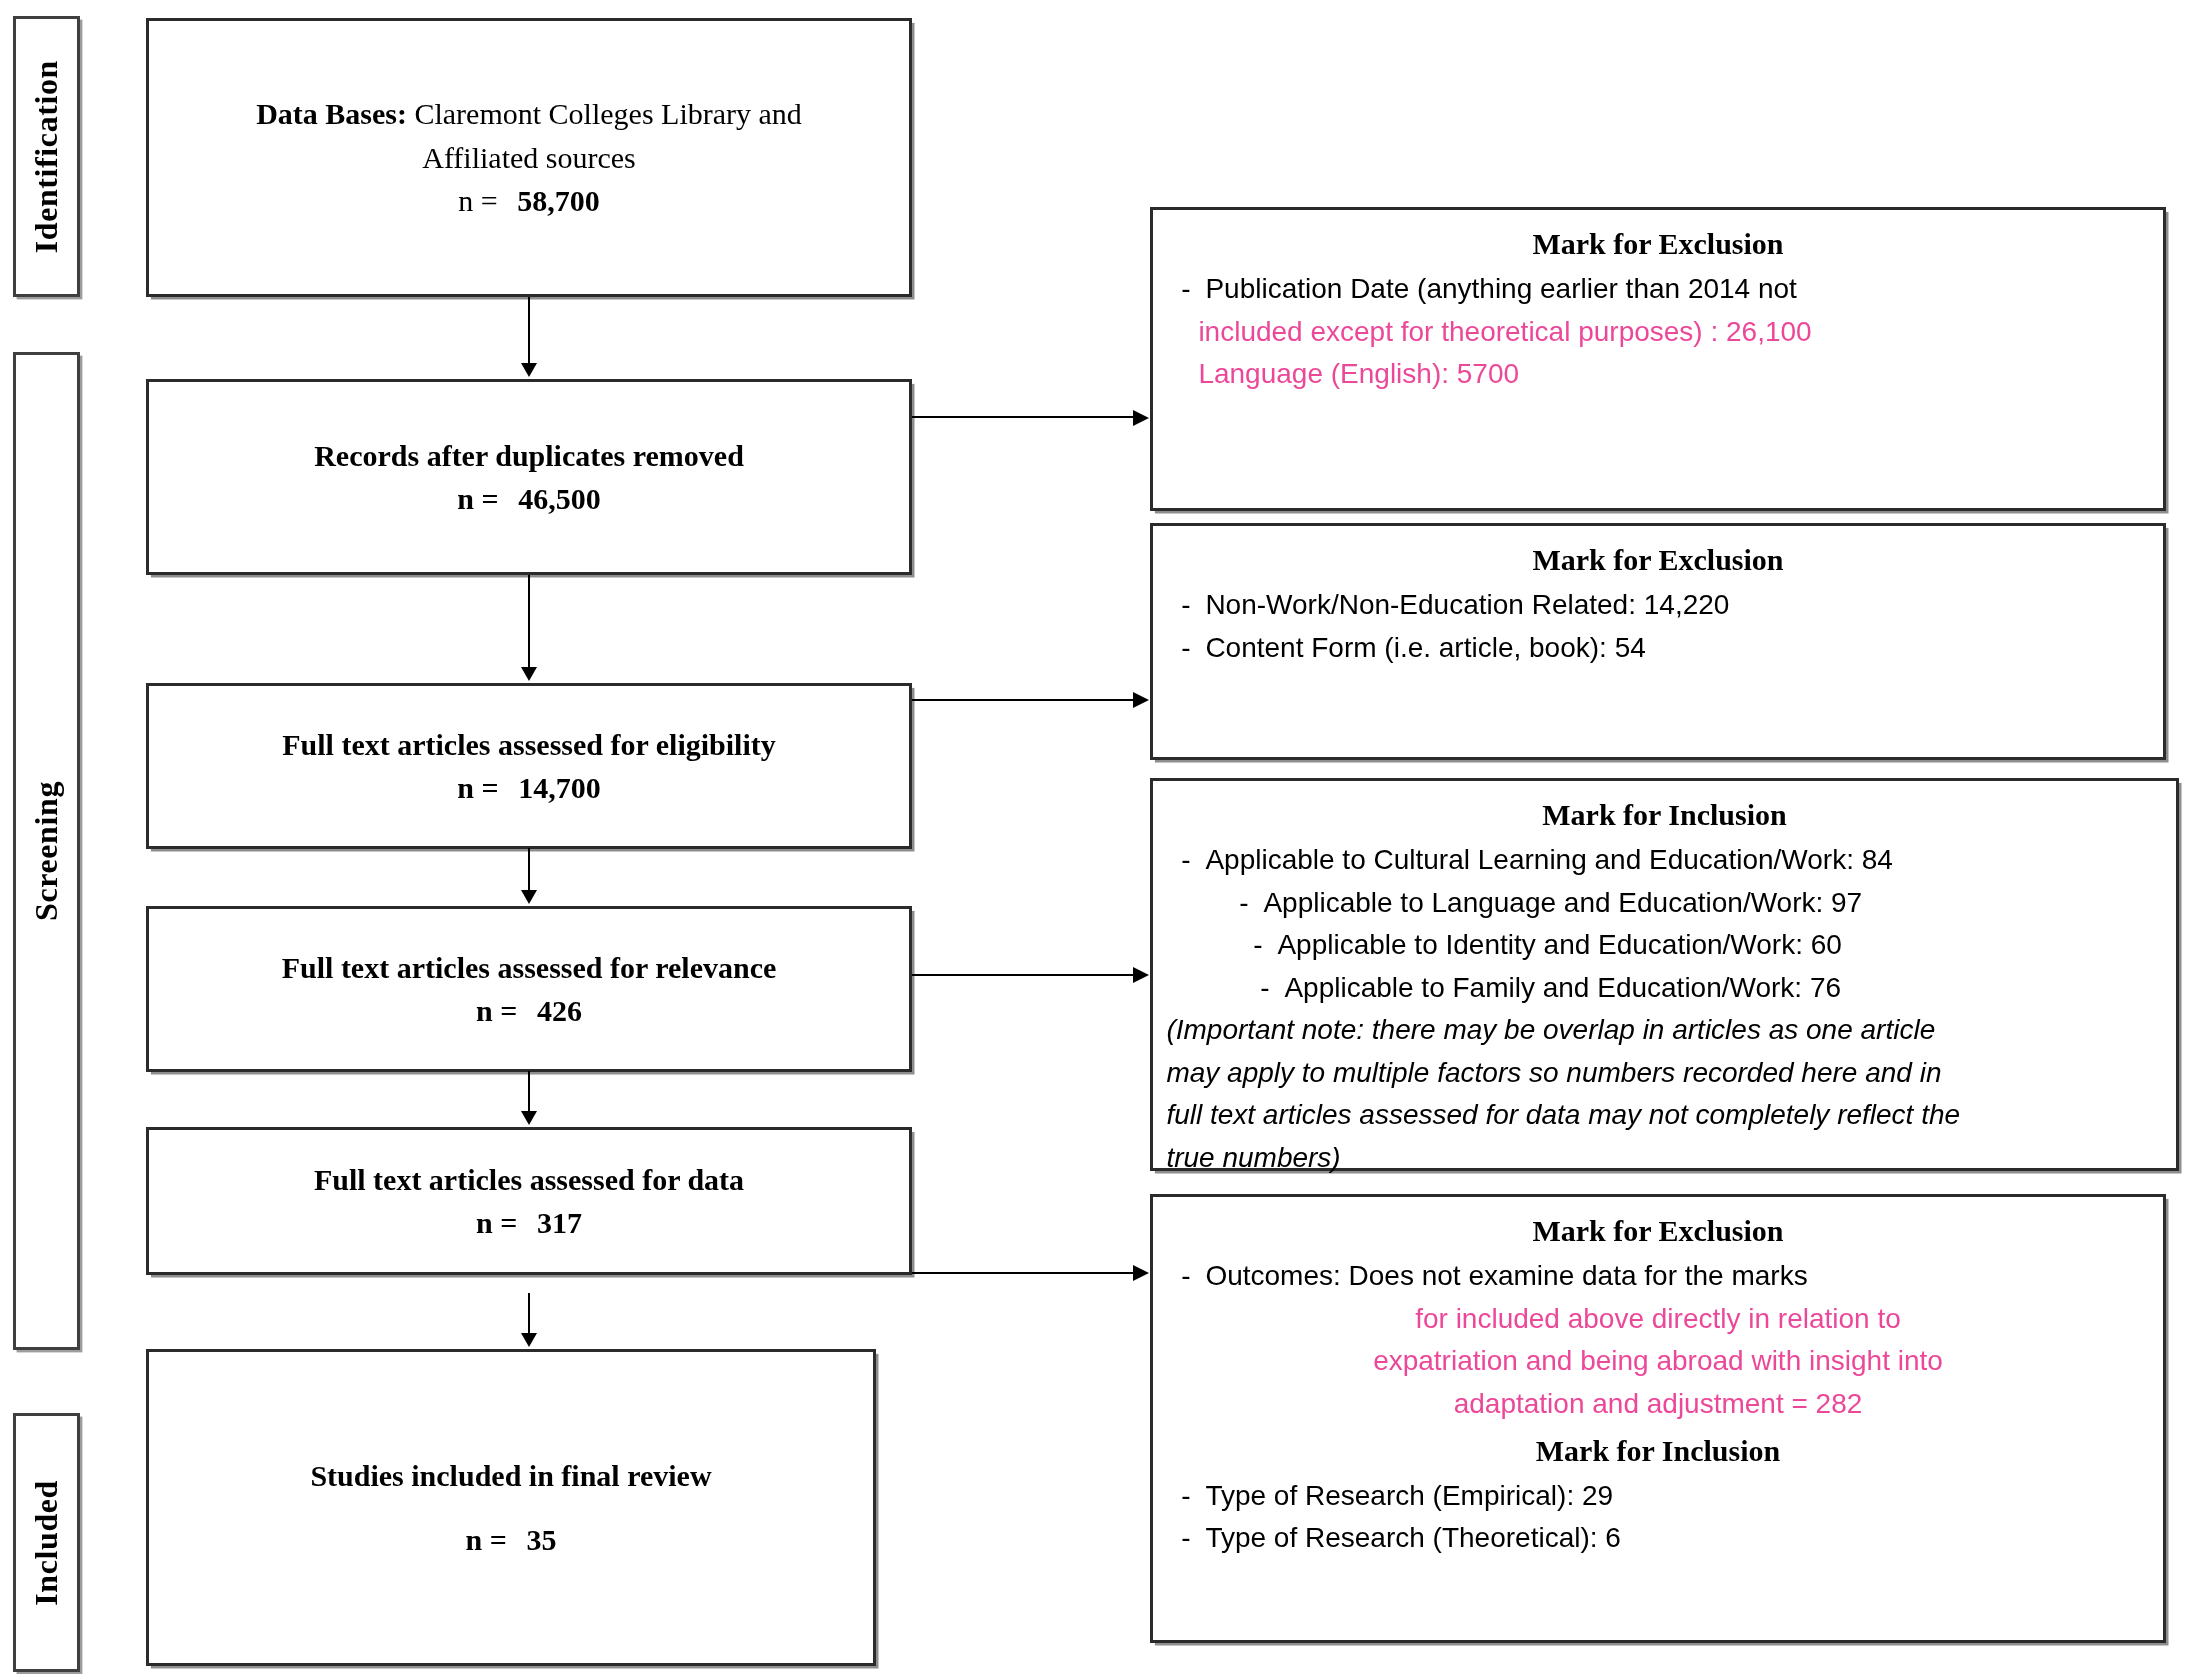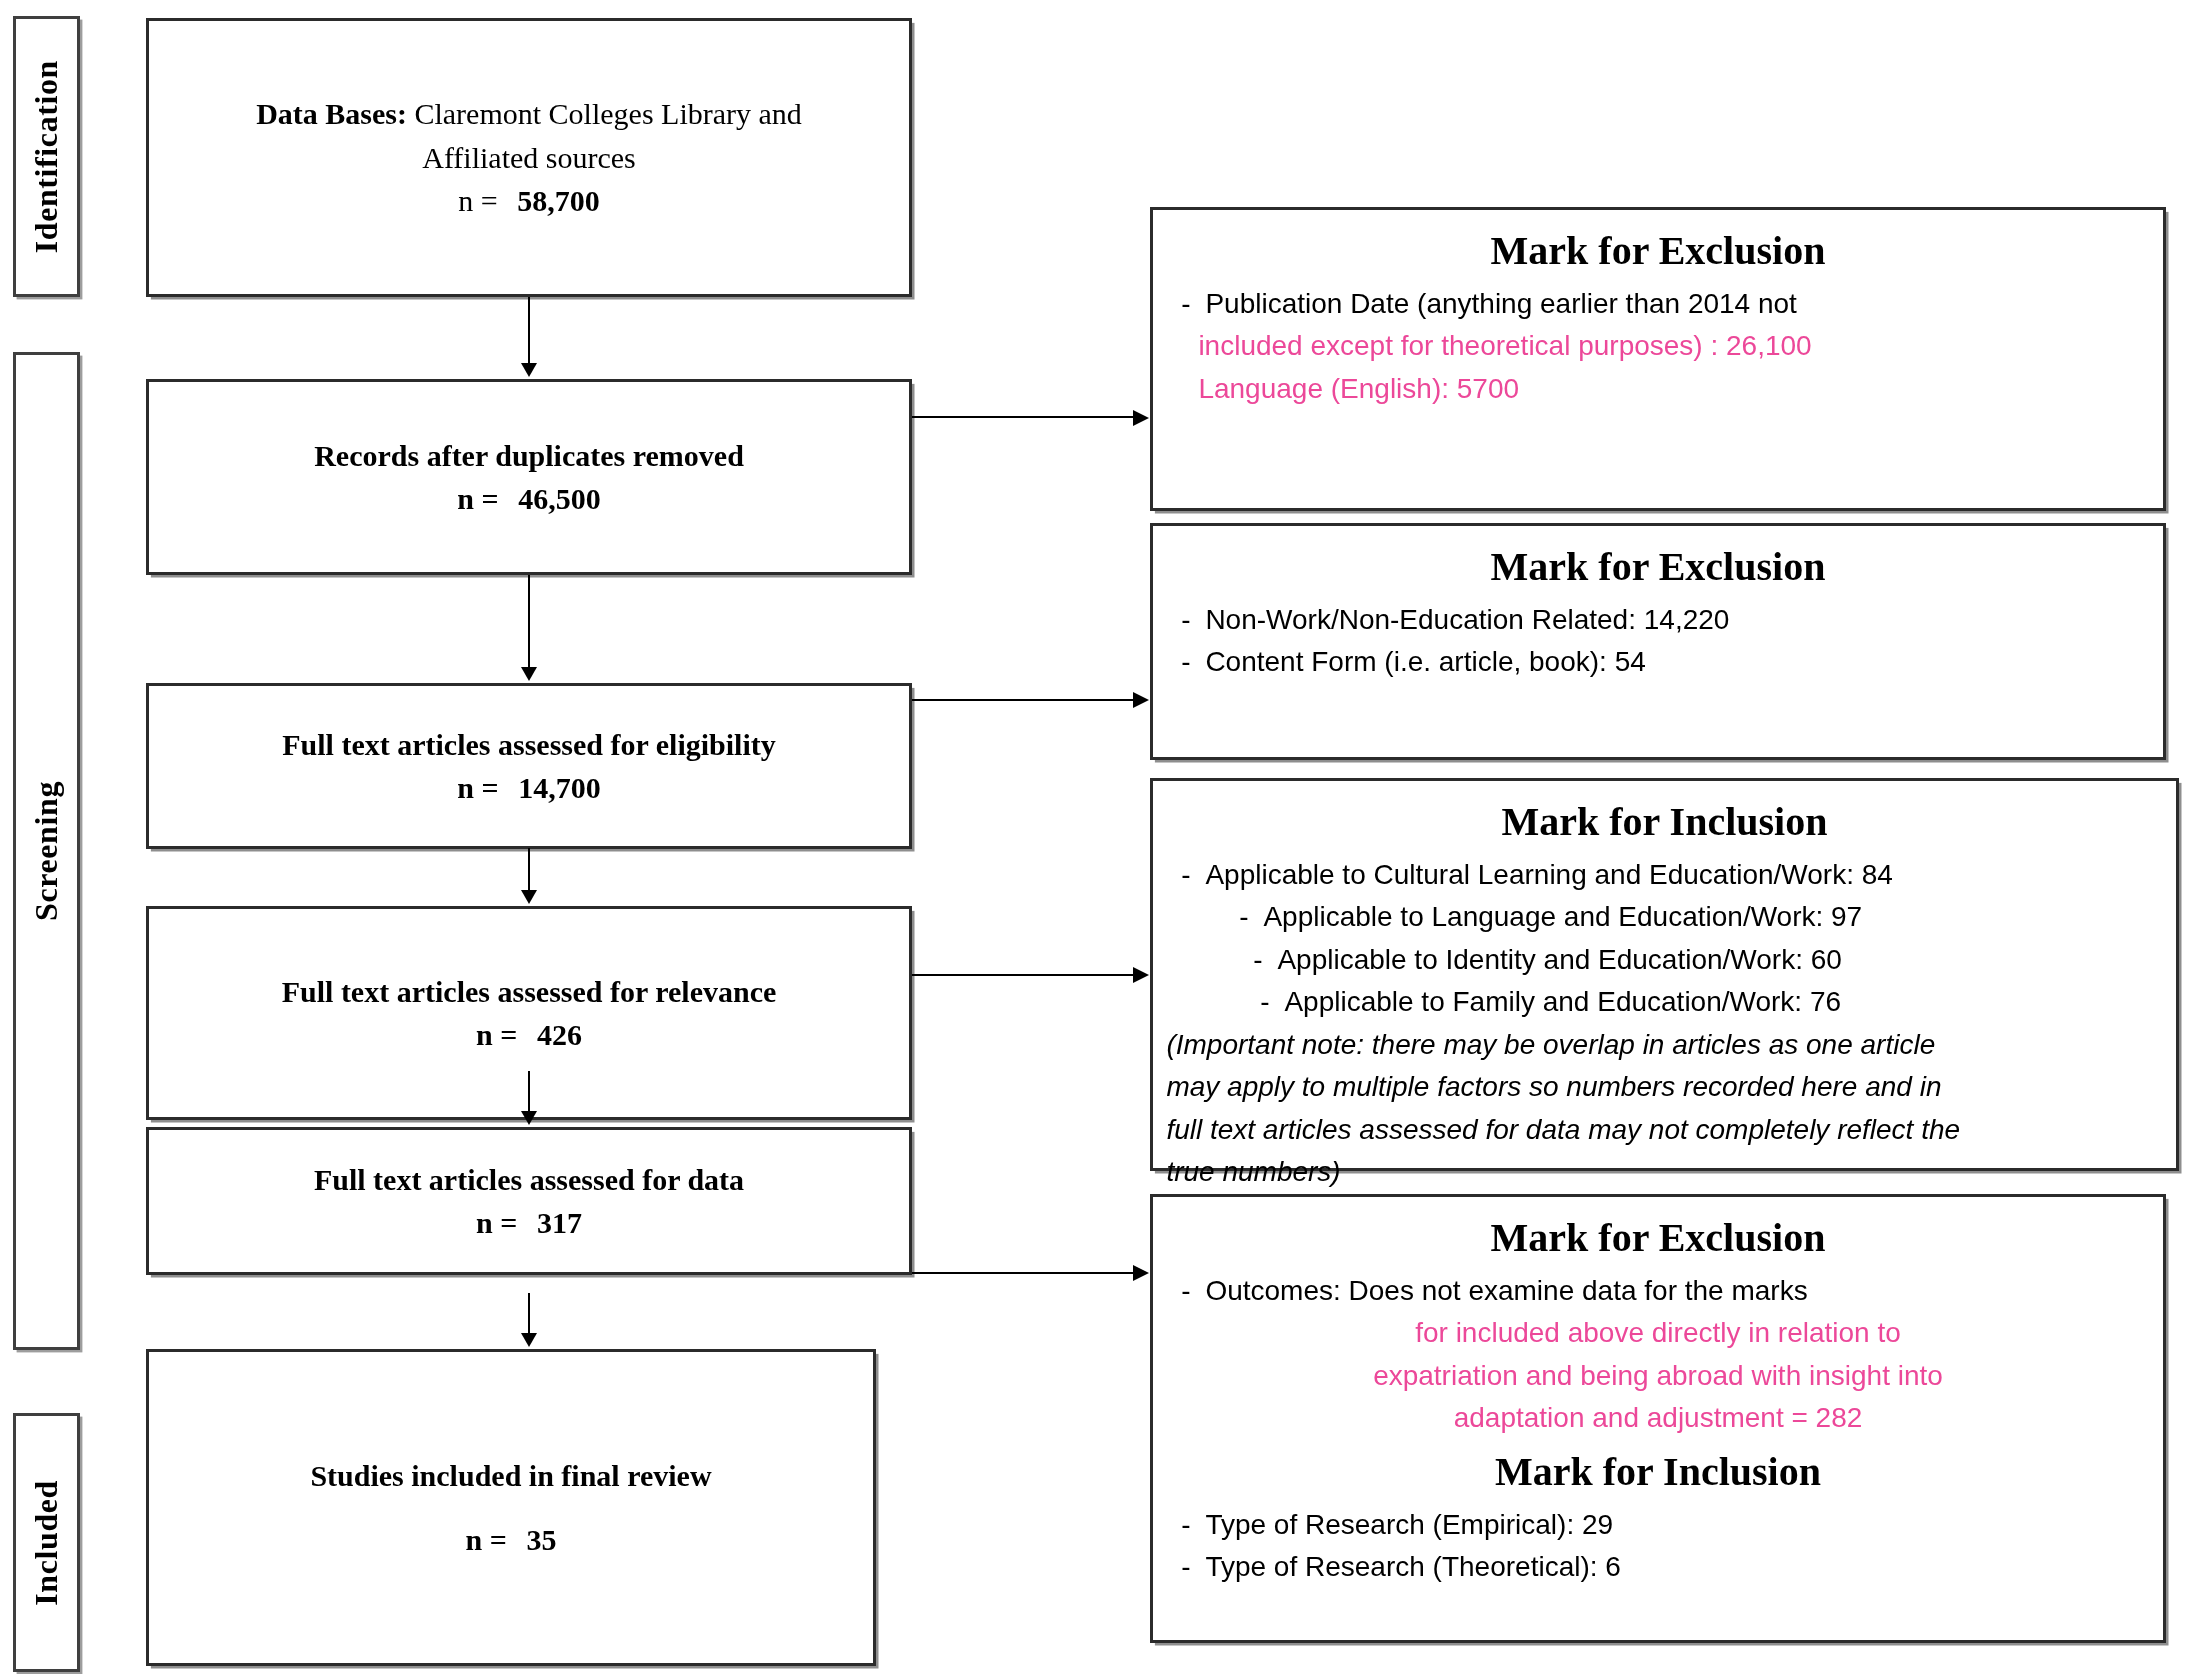--- a/index.html
+++ b/index.html
@@ -61,21 +61,21 @@
   .side-box {
     position:absolute;
     border:3px solid #2b2b2b;
     background:#ffffff;
     box-shadow: 3.7px 3.7px 0 -1.2px rgba(130,130,130,0.9);
     padding:8.5px 13.4px;
   }
   .side-title {
     font-family:"Liberation Serif", serif;
     font-weight:bold;
-    font-size:40px;
+    font-size:30px;
     text-align:center;
     color:#000;
     line-height:1.45;
     margin:3.7px 0 2.4px 0;
   }
   .bullet-row {
     display:flex;
     align-items:flex-start;
     font-family:"Liberation Sans", sans-serif;
     font-size:28px;
@@ -168,21 +168,21 @@
     </div>
   </div>
 
   <div class="flow-box" style="left:146px; top:683px; width:766px; height:166px;">
     <div class="flow-line">Full text articles assessed for eligibility</div>
     <div class="flow-line">
       <span>n = </span><span class="num">14,700</span>
     </div>
   </div>
 
-  <div class="flow-box" style="left:146px; top:906px; width:766px; height:214px;">
+  <div class="flow-box" style="left:146px; top:906px; width:766px; height:166px;">
     <div class="flow-line">Full text articles assessed for relevance</div>
     <div class="flow-line">
       <span>n = </span><span class="num">426</span>
     </div>
   </div>
 
   <div class="flow-box" style="left:146px; top:1127px; width:766px; height:148px;">
     <div class="flow-line">Full text articles assessed for data</div>
     <div class="flow-line">
       <span>n = </span><span class="num">317</span>

